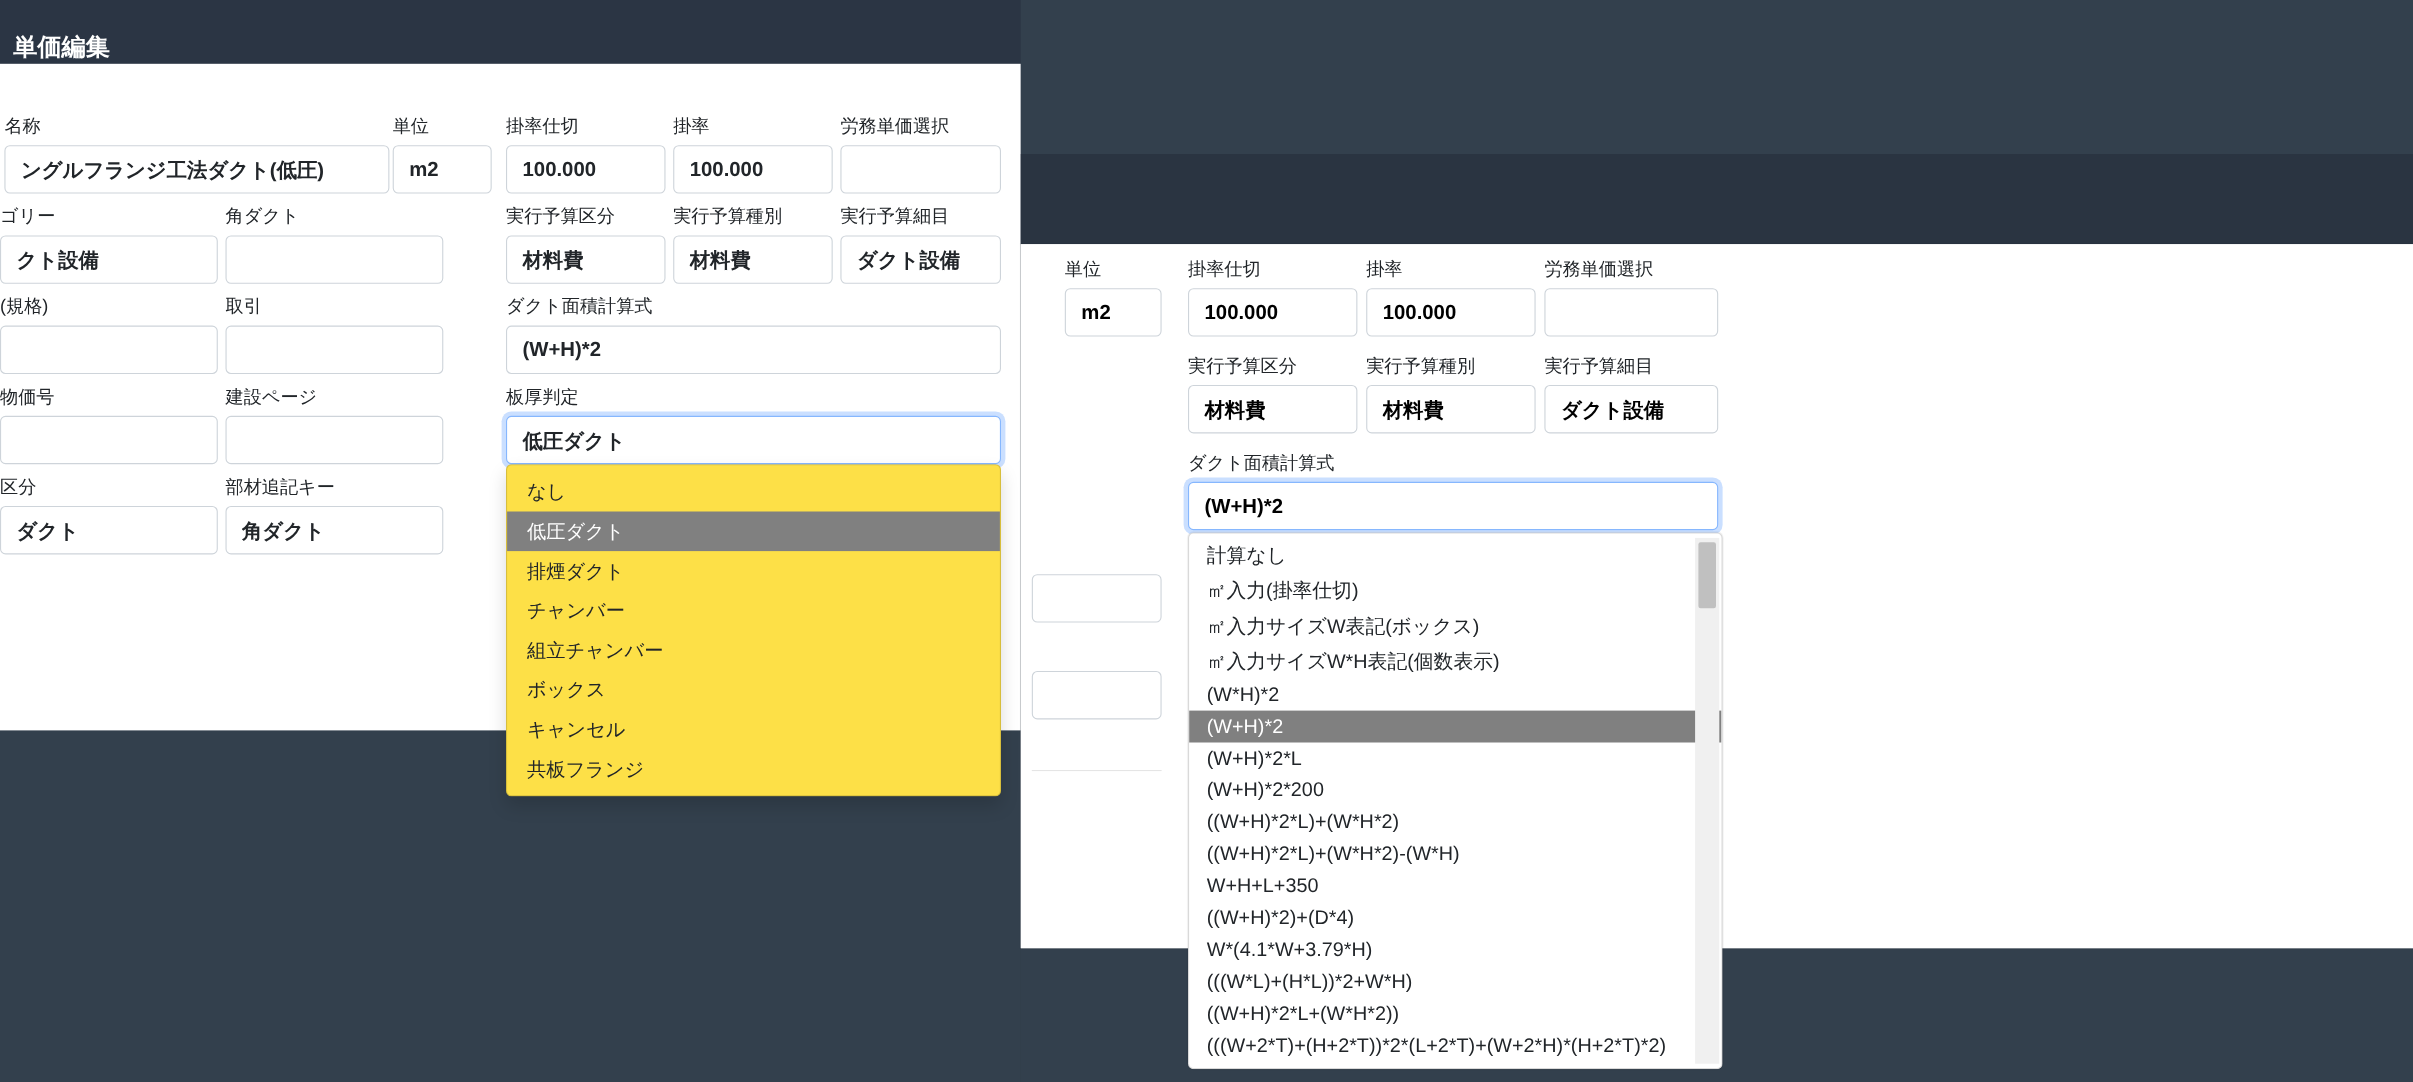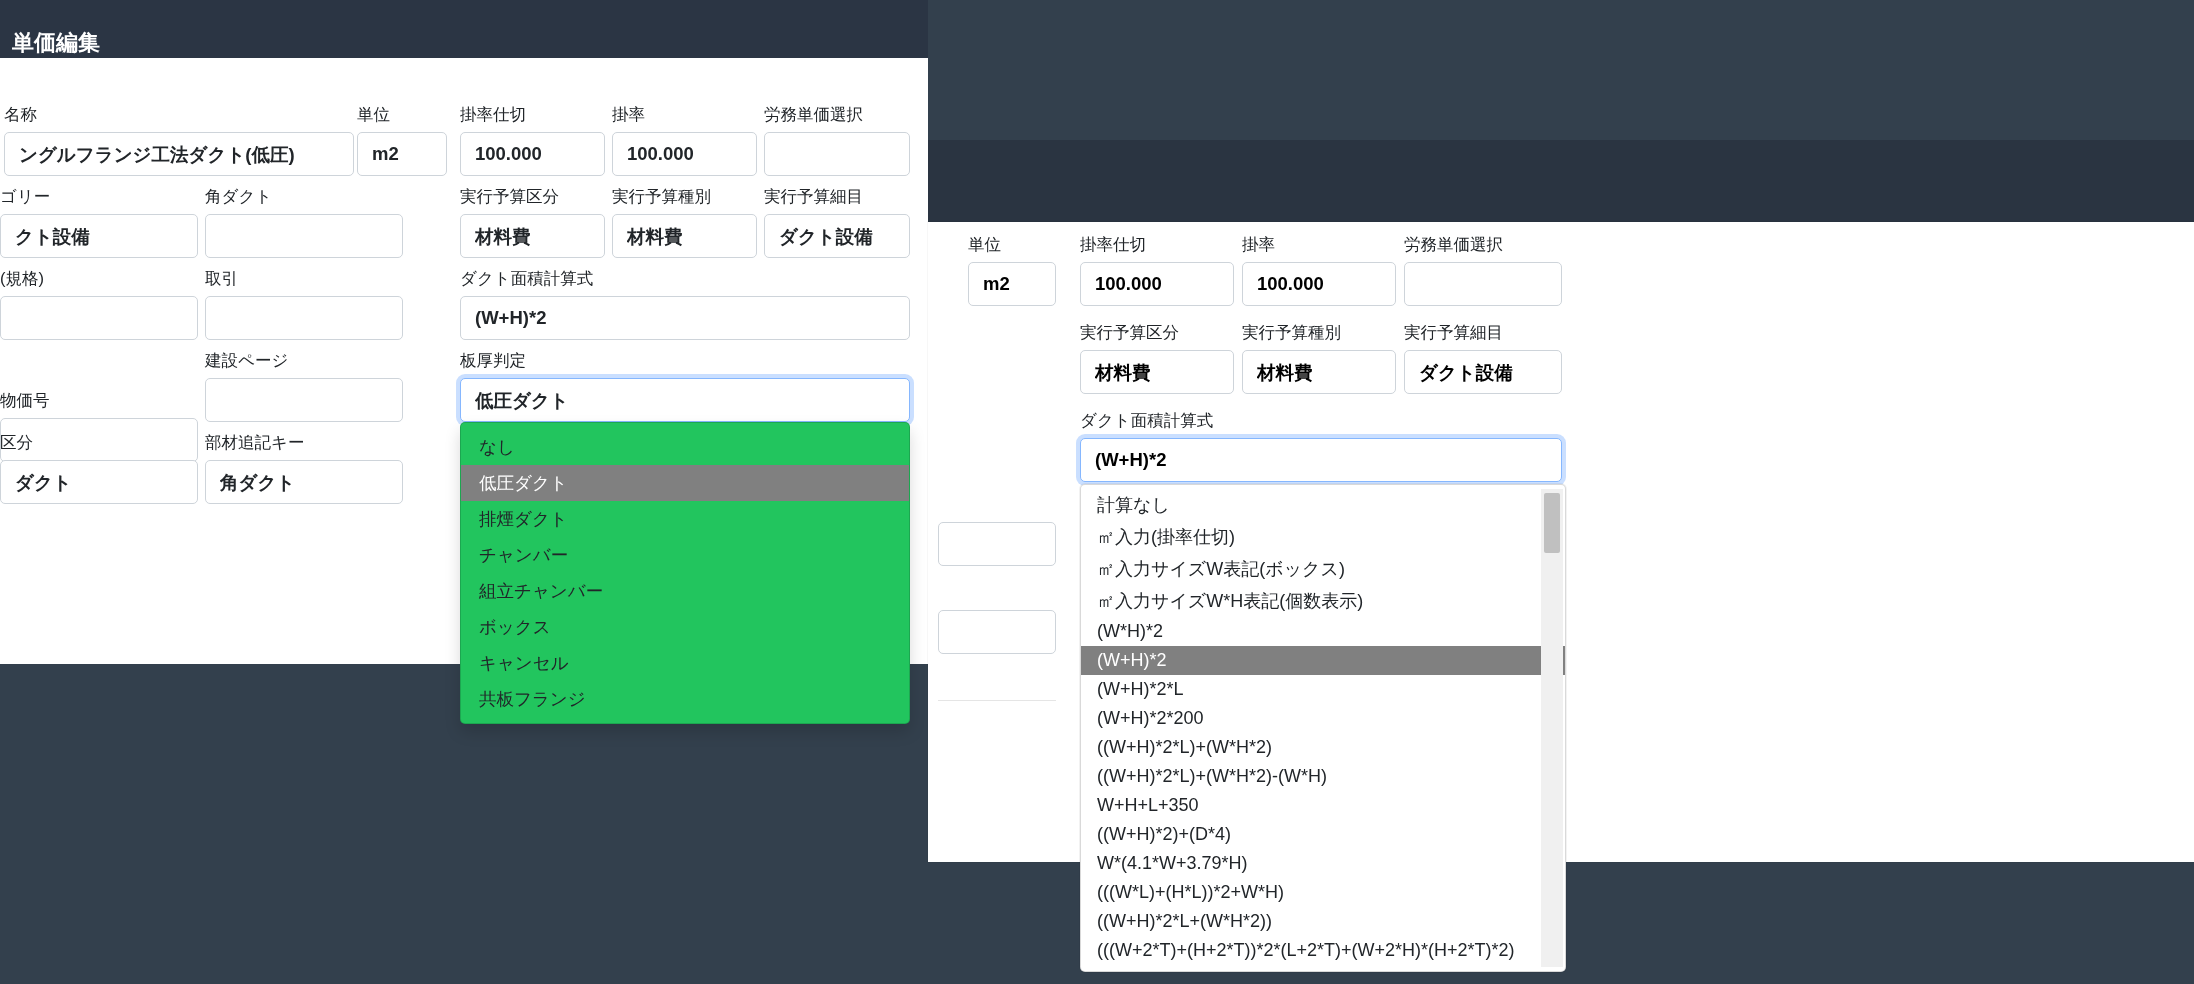--- a/index.html
+++ b/index.html
@@ -43,21 +43,21 @@
     outline:none;
   }
   .btn {
     height:42px; padding:0 18px; border-radius:5px; font-size:18px;
     font-weight:600; display:inline-flex; align-items:center; justify-content:center;
     border:1px solid transparent; cursor:pointer;
   }
   .btn-dark { background:#212c3a; color:#fff; }
   .btn-outline { background:#fff; color:#212529; border:1px solid #ced4da; }
   .dropdown {
-    position:absolute; background:#22c55e; border:1px solid rgba(0,0,0,.15);
+    position:absolute; background:#fde047; border:1px solid rgba(0,0,0,.15);
     border-radius:5px; padding:6px 0; box-shadow:0 .5rem 1rem rgba(0,0,0,.15);
     z-index:200;
   }
   .dropdown-item {
     padding:6px 18px; font-size:17.5px; color:#212529; white-space:nowrap;
   }
   .dropdown-item.active { background:#808080; color:#fff; }
   .rt-label { font-size:16.5px; margin-bottom:6px; }
   .rt-input {
     border:1px solid #ced4da; border-radius:5px; height:44px;
@@ -143,21 +143,21 @@
     </div>
     <div class="abs" style="left:205px; top:210px; width:198px;">
       <div class="field-label">取引</div>
       <input class="text-input" style="width: 100%;" value="">
     </div>
     <div class="abs" style="left:460px; top:210px; width:450px;">
       <div class="field-label">ダクト面積計算式</div>
       <input class="text-input" style="width: 100%;" value="(W+H)*2">
     </div>
 
-    <div class="abs" style="left:0; top:292px; width:198px;margin-top:40px;">
+    <div class="abs" style="left:0; top:292px; width:198px;">
       <div class="field-label">物価号</div>
       <input class="text-input" style="width: 100%;" value="">
     </div>
     <div class="abs" style="left:205px; top:292px; width:198px;">
       <div class="field-label">建設ページ</div>
       <input class="text-input" style="width: 100%;" value="">
     </div>
     <div class="abs" style="left:460px; top:292px; width:450px;">
       <div class="field-label">板厚判定</div>
       <input class="text-input focused" style="width: 100%;" value="低圧ダクト">

